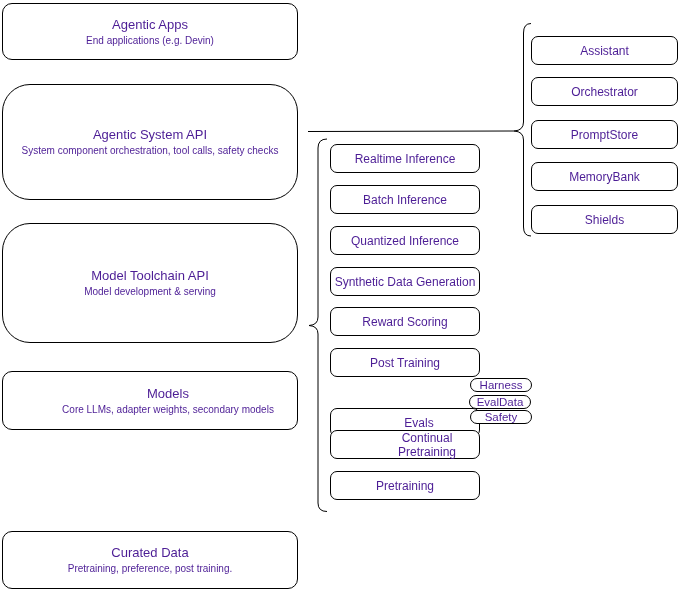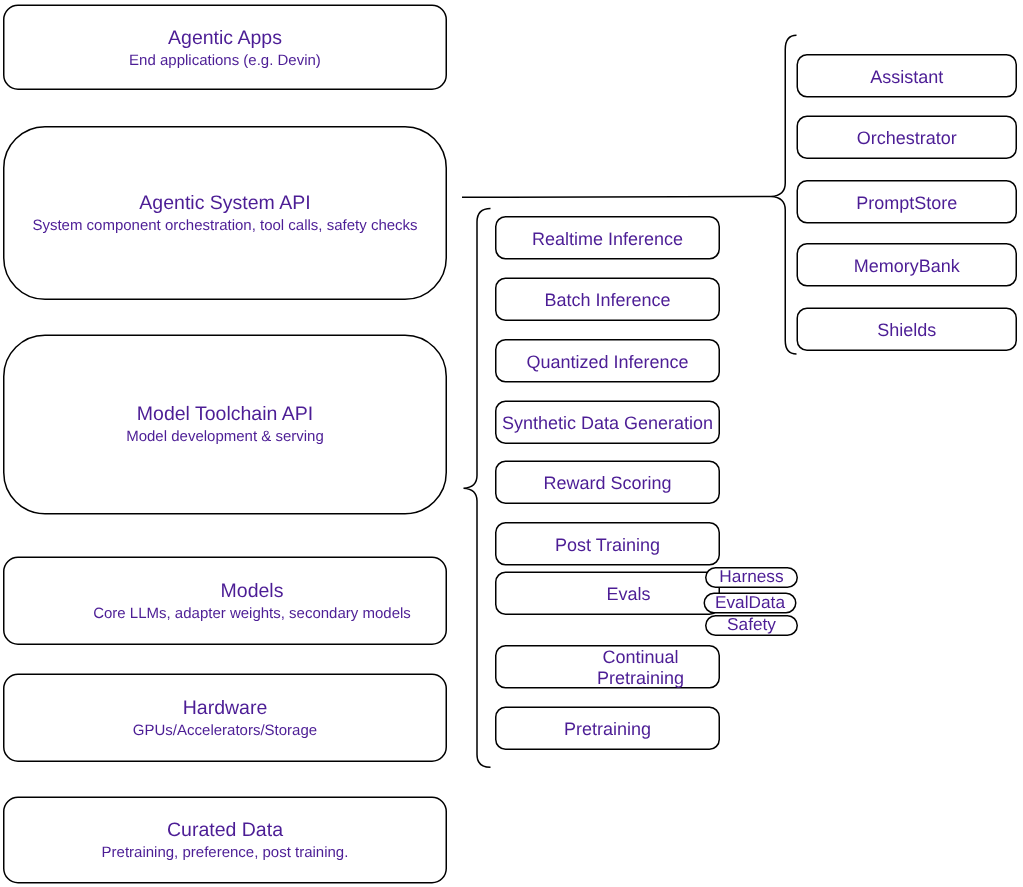--- a/index.html
+++ b/index.html
@@ -48,21 +48,21 @@
     display: flex;
     align-items: center;
     justify-content: center;
     text-align: center;
     font-size: 12px;
     z-index: 1;
   }
   .mbox { left: 330px; width: 150px; height: 29px; }
   .m-0 { top: 144px; } .m-1 { top: 185px; } .m-2 { top: 226px; }
   .m-3 { top: 267px; } .m-4 { top: 307px; } .m-5 { top: 348px; }
-  .m-6 { top: 381px; padding-left: 28px; } .m-7 { top: 430px; padding-left: 44px; } .m-8 { top: 471px; }
+  .m-6 { top: 408px; padding-left: 28px; } .m-7 { top: 430px; padding-left: 44px; } .m-8 { top: 471px; }
   .rbox { left: 531px; width: 147px; height: 29px; }
   .r-0 { top: 36px; } .r-1 { top: 77px; } .r-2 { top: 120px; }
   .r-3 { top: 162px; } .r-4 { top: 205px; text-align: right; }
   .pill {
     position: absolute;
     left: 469px;
     width: 62px;
     height: 14px;
     box-sizing: border-box;
     border: 1px solid #000000;
@@ -97,24 +97,20 @@
     <div class="box-title">Agentic System API</div>
     <div class="box-sub">System component orchestration, tool calls, safety checks</div>
   </div>
   <div class="box lbox lbox-2">
     <div class="box-title">Model Toolchain API</div>
     <div class="box-sub">Model development &amp; serving</div>
   </div>
   <div class="box lbox lbox-3">
     <div class="box-title">Models</div>
     <div class="box-sub">Core LLMs, adapter weights, secondary models</div>
-  </div>
-  <div class="box lbox lbox-4">
-    <div class="box-title">Hardware</div>
-    <div class="box-sub">GPUs/Accelerators/Storage</div>
   </div>
   <div class="box lbox lbox-5">
     <div class="box-title">Curated Data</div>
     <div class="box-sub">Pretraining, preference, post training.</div>
   </div>
 
   <div class="node mbox m-0">
     <span>Realtime Inference</span>
   </div>
   <div class="node mbox m-1">

